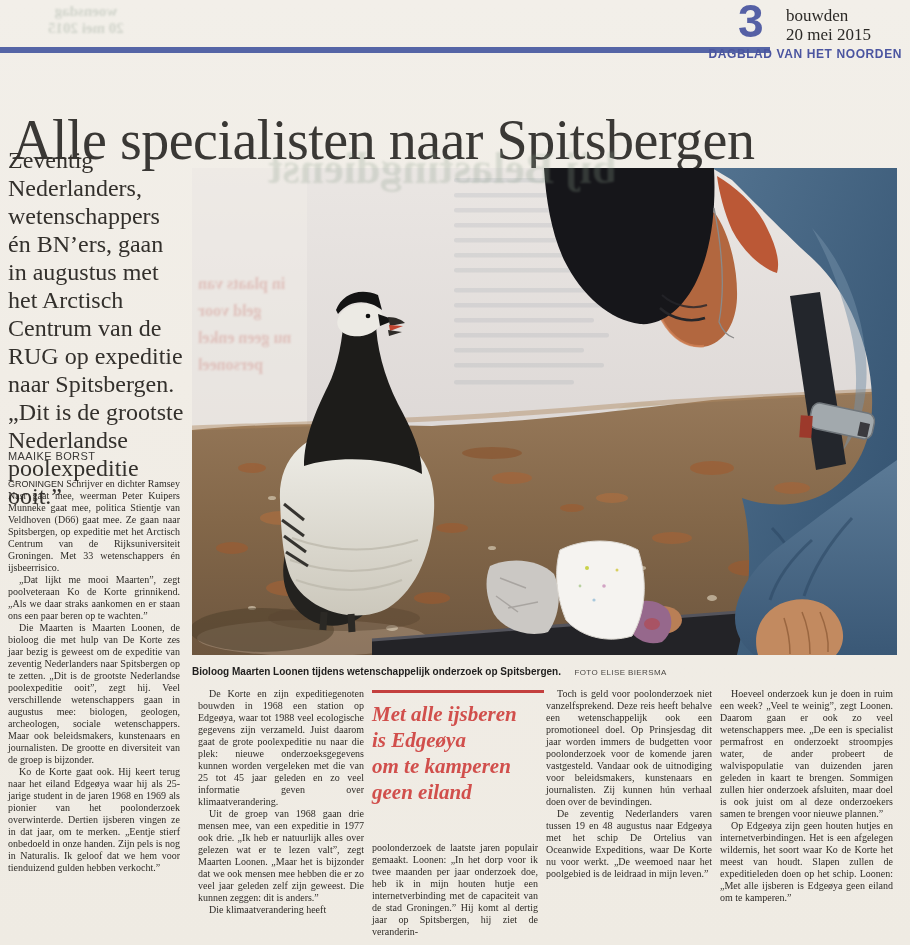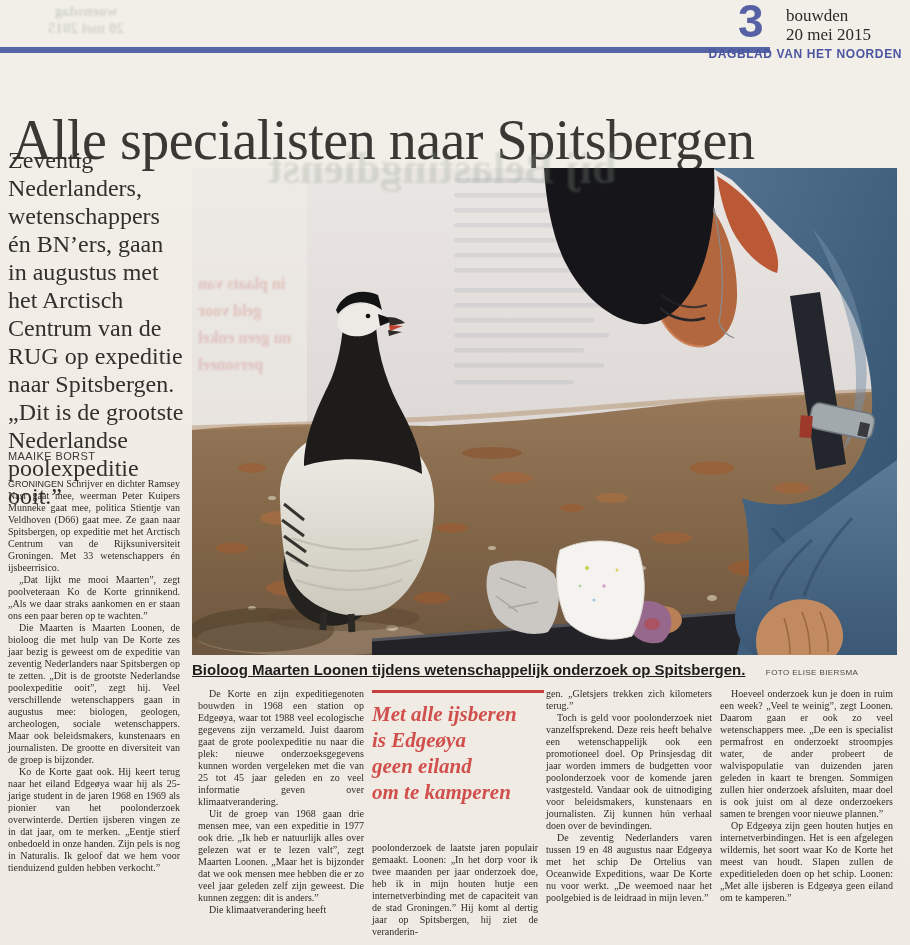--- a/index.html
+++ b/index.html
@@ -75,22 +75,22 @@
   }
   
   .photo{
     position:absolute; left:192px; top:168px; width:705px; height:487px;
     background:#e4e0dd; overflow:hidden;
   }
   .caption-row{
     position:absolute; left:192px; top:661px; width:705px;
     font-family:"Liberation Sans", sans-serif;
   }
-  .caption{ font-weight:bold; font-size:15px; color:#1f1e1d; display:inline;text-decoration:underline;}
-  .credit{ font-size:8px; letter-spacing:.4px; color:#4a4743; display:inline; margin-left:16px;}
+  .caption{ font-weight:bold; font-size:10px; color:#1f1e1d; display:inline;}
+  .credit{ font-size:8px; letter-spacing:.4px; color:#4a4743; display:inline; margin-left:9px;}
 </style>
 </head>
 <body>
 
 <div class="page">
 
   <div class="ghost ghost-date">
     <div>woensdag</div>
     <div>20 mei 2015</div>
   </div>
@@ -306,28 +306,27 @@
     <p class="body indent">De Korte en zijn expeditiegenoten bouwden in 1968 een station op Edgeøya, waar tot 1988 veel ecologische gegevens zijn verzameld. Juist daarom gaat de grote poolexpeditie nu naar die plek: nieuwe onderzoeksgegevens kunnen worden vergeleken met die van 25 tot 45 jaar geleden en zo veel informatie geven over klimaatverandering.</p>
     <p class="body indent">Uit de groep van 1968 gaan drie mensen mee, van een expeditie in 1977 ook drie. „Ik heb er natuurlijk alles over gelezen wat er te lezen valt”, zegt Maarten Loonen. „Maar het is bijzonder dat we ook mensen mee hebben die er zo veel jaar geleden zelf zijn geweest. Die kunnen zeggen: dit is anders.”</p>
     <p class="body indent">Die klimaatverandering heeft</p>
   </div>
 
   <div class="col col-3">
     <div class="pq-rule"></div>
     <div class="pull-quote">
       <div>Met alle ijsberen</div>
       <div>is Edgeøya</div>
+      <div>om te kamperen</div>
       <div>geen eiland</div>
-      <div>om te kamperen</div>
     </div>
     <p class="body">poolonderzoek de laatste jaren populair gemaakt. Loonen: „In het dorp voor ik twee maanden per jaar onderzoek doe, heb ik in mijn houten hutje een internetverbinding met de capaciteit van de stad Groningen.” Hij komt al dertig jaar op Spitsbergen, hij ziet de veranderin-</p>
   </div>
 
   <div class="col col-4">
-    <p class="body">gen. „Gletsjers trekken zich kilometers terug.”</p>
     <p class="body indent">Toch is geld voor poolonderzoek niet vanzelfsprekend. Deze reis heeft behalve een wetenschappelijk ook een promotioneel doel. Op Prinsjesdag dit jaar worden immers de budgetten voor poolonderzoek voor de komende jaren vastgesteld. Vandaar ook de uitnodiging voor beleidsmakers, kunstenaars en journalisten. Zij kunnen hún verhaal doen over de bevindingen.</p>
     <p class="body indent">De zeventig Nederlanders varen tussen 19 en 48 augustus naar Edgeøya met het schip De Ortelius van Oceanwide Expeditions, waar De Korte nu voor werkt. „De weemoed naar het poolgebied is de leidraad in mijn leven.”</p>
   </div>
 
   <div class="col col-5">
     <p class="body indent">Hoeveel onderzoek kun je doen in ruim een week? „Veel te weinig”, zegt Loonen. Daarom gaan er ook zo veel wetenschappers mee. „De een is specialist permafrost en onderzoekt stroompjes water, de ander probeert de walvispopulatie van duizenden jaren geleden in kaart te brengen. Sommigen zullen hier onderzoek afsluiten, maar doel is ook juist om al deze onderzoekers samen te brengen voor nieuwe plannen.”</p>
     <p class="body indent">Op Edgeøya zijn geen houten hutjes en internetverbindingen. Het is een afgelegen wildernis, het soort waar Ko de Korte het meest van houdt. Slapen zullen de expeditieleden doen op het schip. Loonen: „Met alle ijsberen is Edgeøya geen eiland om te kamperen.”</p>
   </div>
 
 </div>

